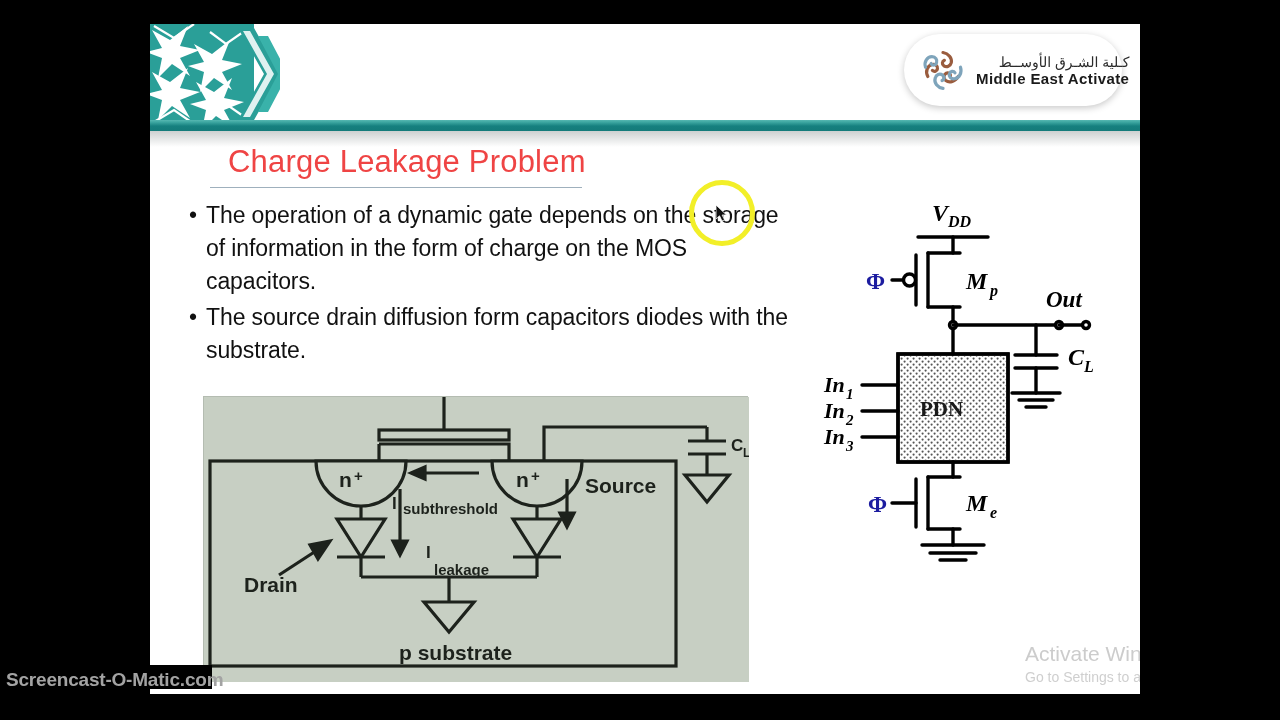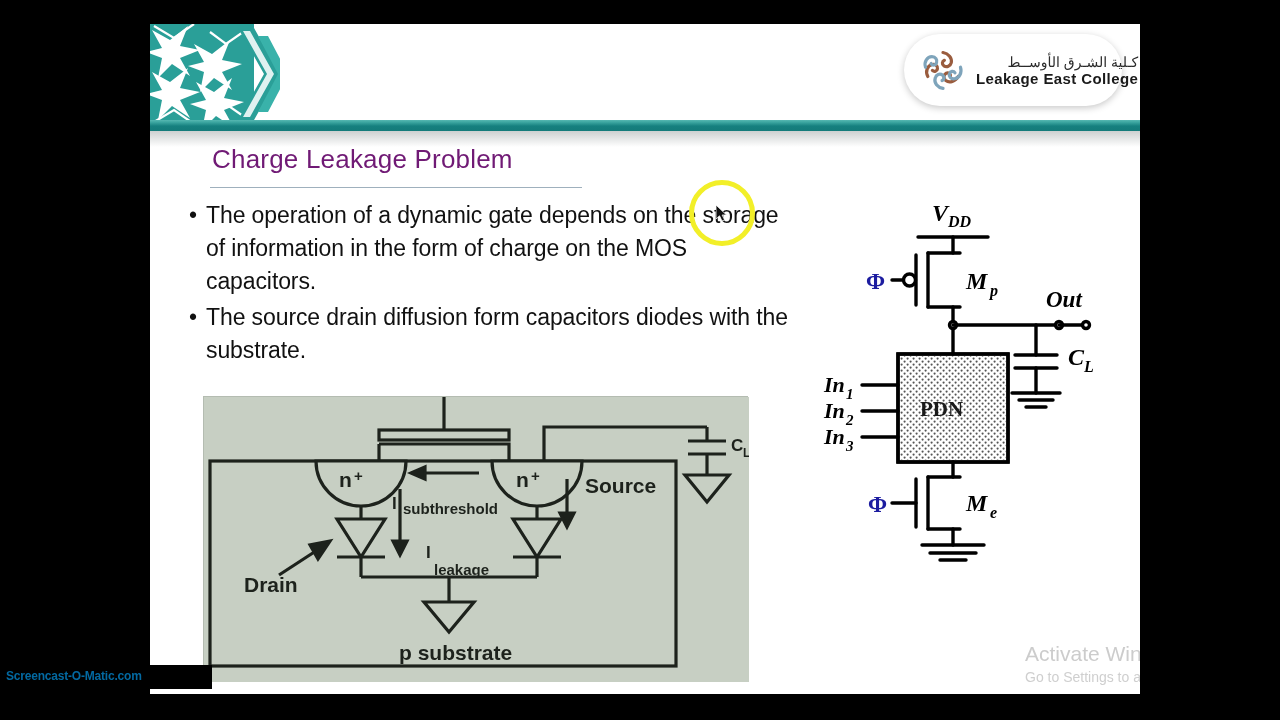--- a/index.html
+++ b/index.html
@@ -41,22 +41,22 @@
     font-size:14px; color:#2b2b2b; text-align:right; letter-spacing:1px;
     direction:rtl; margin-bottom:2px;
   }
   .logo-en {
     font-size:15px; font-weight:bold; color:#1a1a1a; letter-spacing:0.4px;
     white-space:nowrap;
   }
 
   
   .slide-title {
-    position:absolute; left:62px; top:120px;
-    font-size:26px; color:#701a75; font-weight:400;
+    position:absolute; left:78px; top:120px;
+    font-size:31px; color:#ef4444; font-weight:400;
     letter-spacing:0.2px; white-space:nowrap;
   }
   .title-rule {
     position:absolute; left:60px; top:163px; width:372px; height:1px;
     background:#9fb0bd;
   }
 
   
   .bullets { position:absolute; left:30px; top:175px; width:620px; }
   .bullet-row { display:flex; margin-bottom:3px; }
@@ -83,21 +83,21 @@
   .actwin {
     position:absolute; left:875px; top:617px; width:230px;
     color:#c9c9c9; text-align:left; pointer-events:none;
   }
   .actwin .aw1 { font-size:21px; color:#cccccc; line-height:26px; font-weight:300; }
   .actwin .aw2 { font-size:14px; color:#cfcfcf; line-height:20px; }
 
   
   .scom {
     position:absolute; left:6px; top:669px;
-    font-size:12px; font-weight:bold; color:#0369a1; letter-spacing:-0.2px;
+    font-size:19px; font-weight:bold; color:#a3a3a3; letter-spacing:-0.2px;
     background:transparent; z-index:40; white-space:nowrap;
   }
   .scom-plate{
     position:absolute; left:0px; top:665px; width:212px; height:24px;
     background:#000; z-index:39;
   }
 
   
   .cursor-ring {
     position:absolute; left:689px; top:180px; width:66px; height:66px;
@@ -157,21 +157,21 @@
           </g>
           <g stroke="#7ea4bb">
             <path d="M88 44 C92 56 85 68 75 69 C67 70 62 64 64 58 C66 52 73 51 76 56"></path>
             <path d="M50 90 C38 88 30 78 33 68 C35 60 43 57 49 61 C54 64 53 71 48 73"></path>
             <path d="M12 44 C8 32 16 21 26 21 C34 21 38 28 36 34 C34 40 27 41 24 36"></path>
           </g>
         </g>
       </svg>
       <div class="logo-text">
         <div class="logo-ar">كـلية الشـرق الأوســط</div>
-        <div class="logo-en">Leakage East College</div>
+        <div class="logo-en">Middle East Activate</div>
       </div>
     </div>
 
     <div class="slide-title">Charge Leakage Problem</div>
     <div class="title-rule"></div>
 
     <div class="bullets">
       <div class="bullet-row">
         <div class="bullet-dot">•</div>
         <div class="bullet-text">The operation of a dynamic gate depends on the storage of information in the form of charge on the MOS capacitors.</div>

